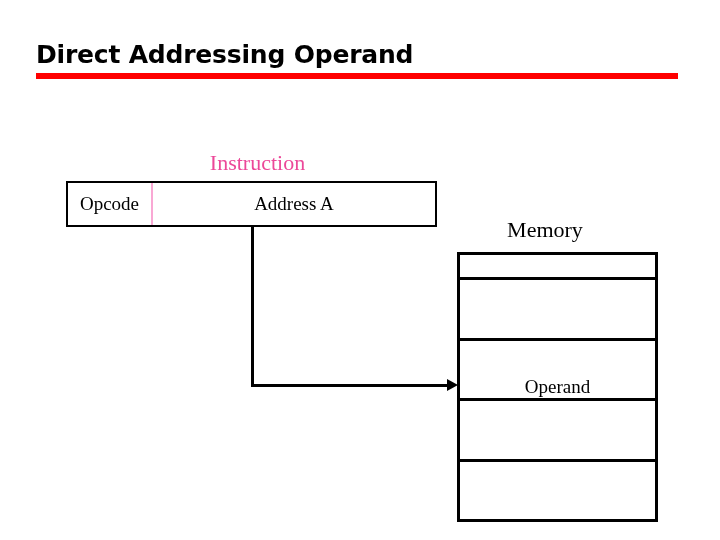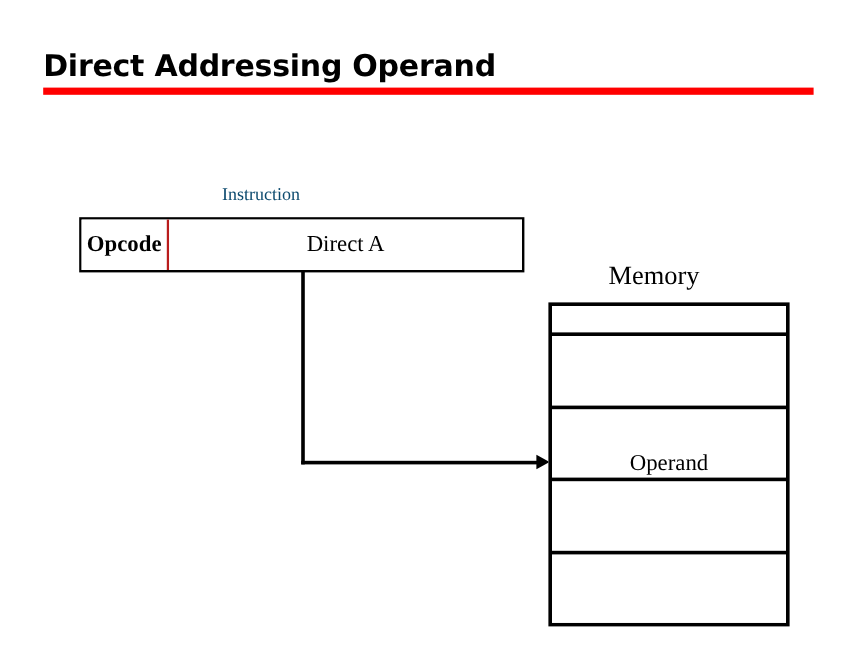--- a/index.html
+++ b/index.html
@@ -37,23 +37,23 @@
     height: 6px;
     background: #FF0000;
   }
 
   
   #instruction-label {
     position: absolute;
     left: 185px;
     top: 151px;
     width: 145px;
-    text-align: left;
-    font-size: 15px;
-    color: #0c4a6e;
+    text-align: center;
+    font-size: 22px;
+    color: #ec4899;
     line-height: 24px;
   }
   #instruction-box {
     position: absolute;
     left: 66px;
     top: 181px;
     width: 371px;
     height: 46px;
     box-sizing: border-box;
     border: 2px solid #000000;
@@ -62,23 +62,22 @@
   .instr-cell {
     box-sizing: border-box;
     display: flex;
     align-items: center;
     justify-content: center;
     font-size: 19px;
     color: #000000;
     background: #ffffff;
   }
   #opcode-cell {
-    width: 73px;
-    border-right: 2px solid #b91c1c;
-    font-weight: bold;
+    width: 85px;
+    border-right: 2px solid #f9a8d4;
   }
   #address-cell {
     flex: 1 1 auto;
   }
 
   
   #connector-vertical {
     position: absolute;
     left: 251px;
     top: 226px;
@@ -149,21 +148,21 @@
 
 <div id="slide">
 
   <div id="title">Direct Addressing Operand</div>
   <div id="title-rule"></div>
 
   <div id="instruction-label">Instruction</div>
 
   <div id="instruction-box">
     <div class="instr-cell" id="opcode-cell">Opcode</div>
-    <div class="instr-cell" id="address-cell">Direct A</div>
+    <div class="instr-cell" id="address-cell">Address A</div>
   </div>
 
   <div id="connector-vertical"></div>
   <div id="connector-horizontal"></div>
   <div id="connector-arrowhead"></div>
 
   <div id="memory-label">Memory</div>
 
   <div id="memory-box">
     <div class="memory-row"></div>

